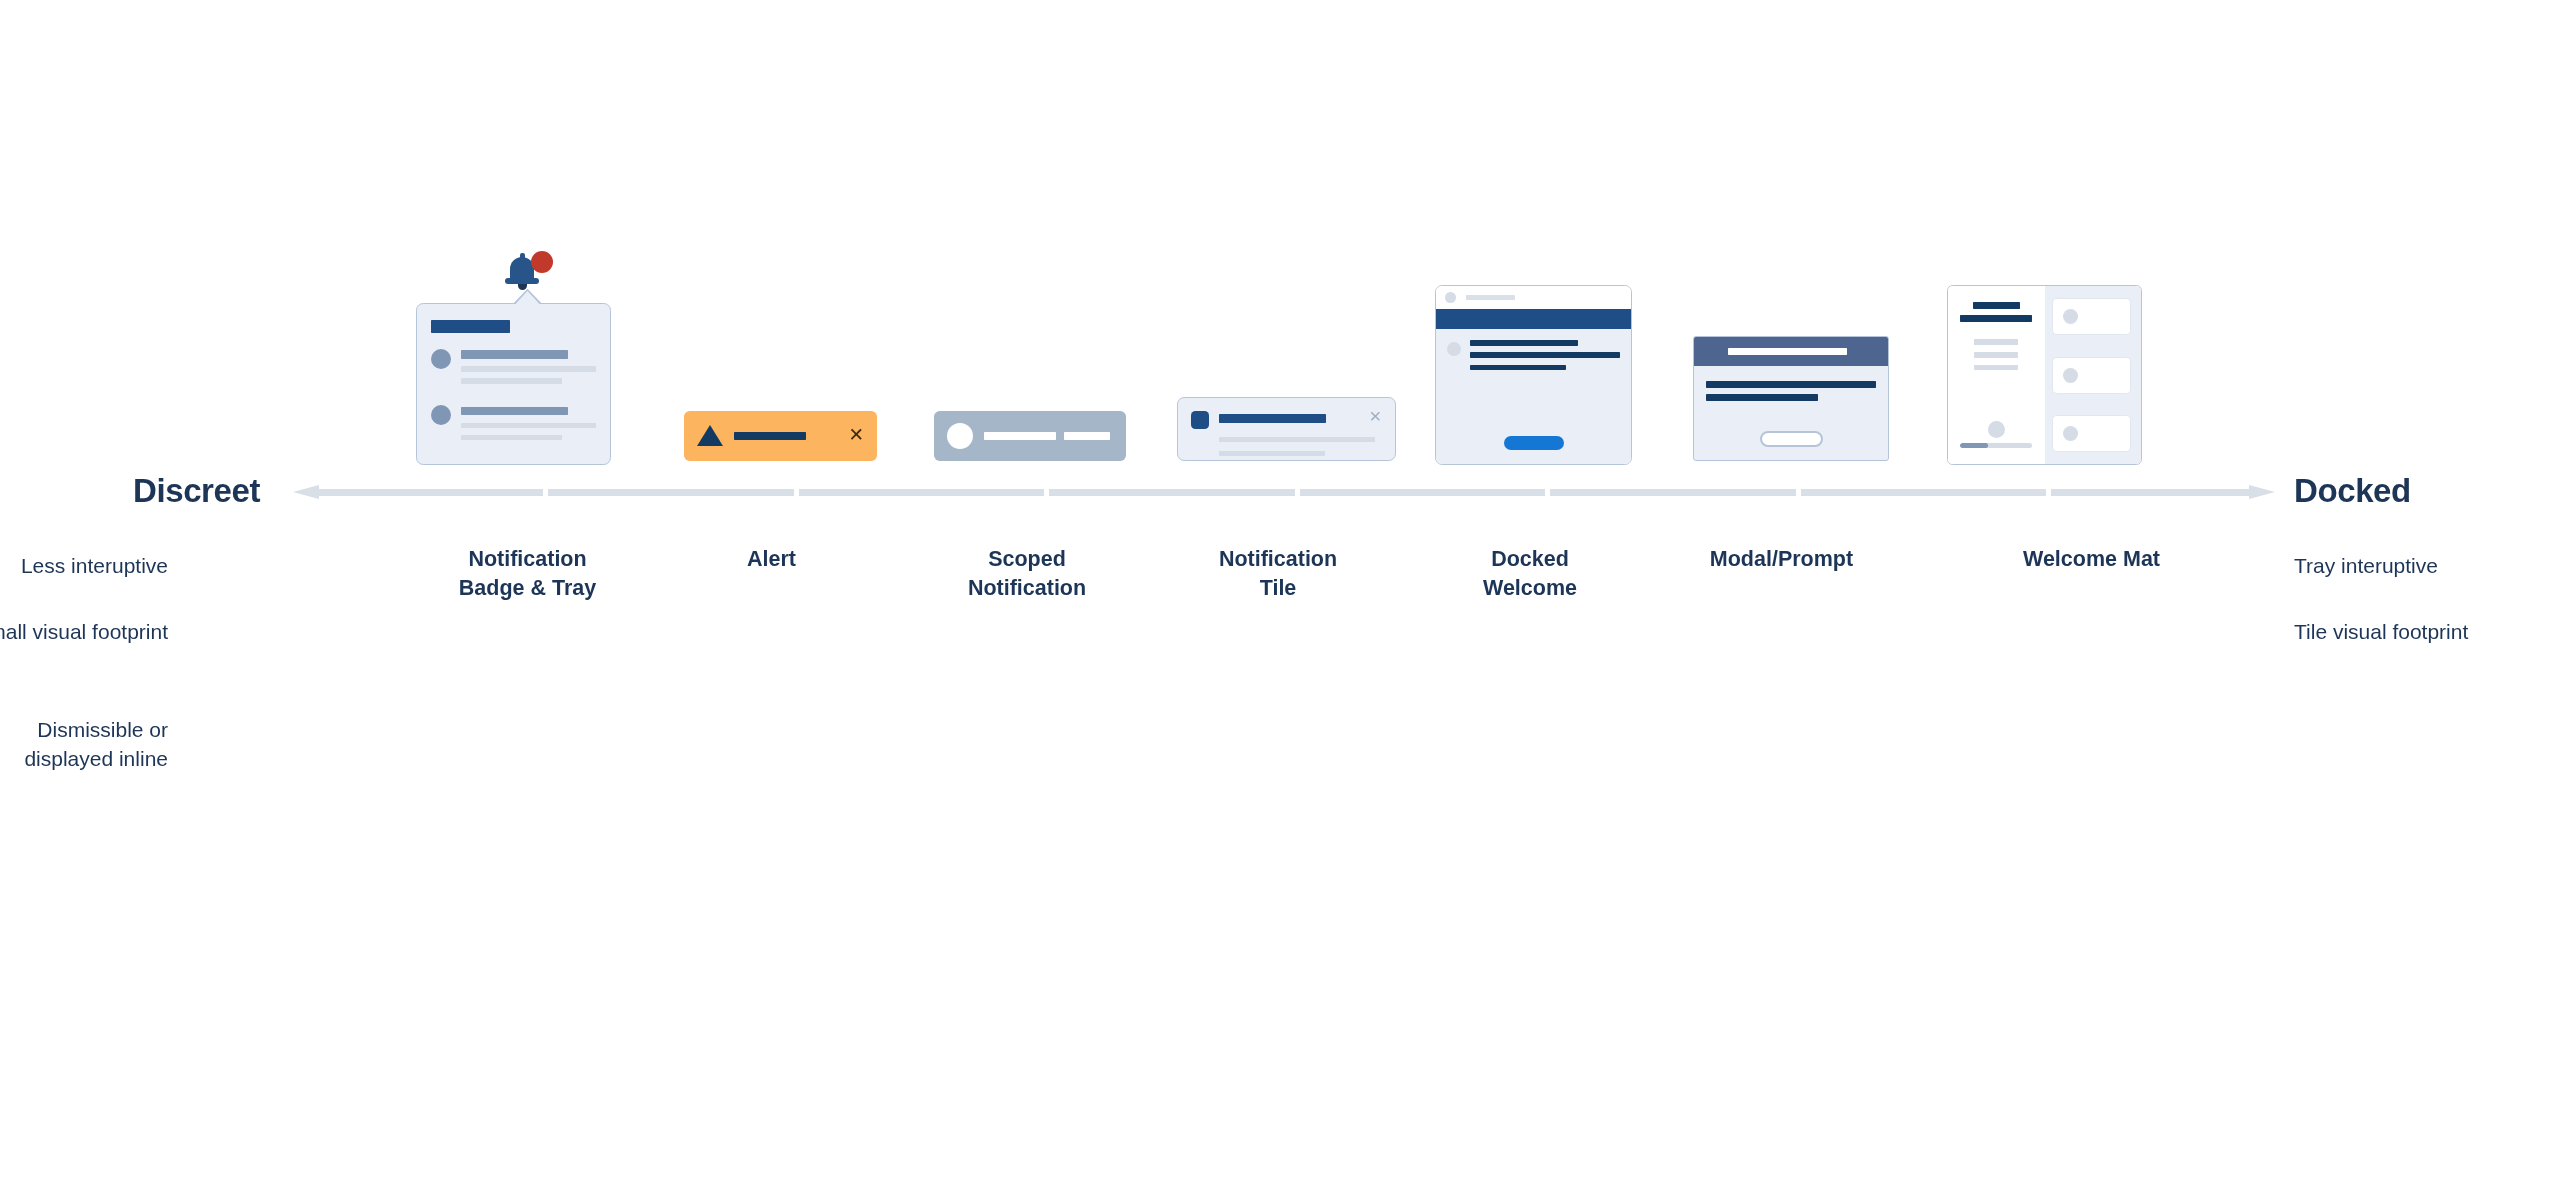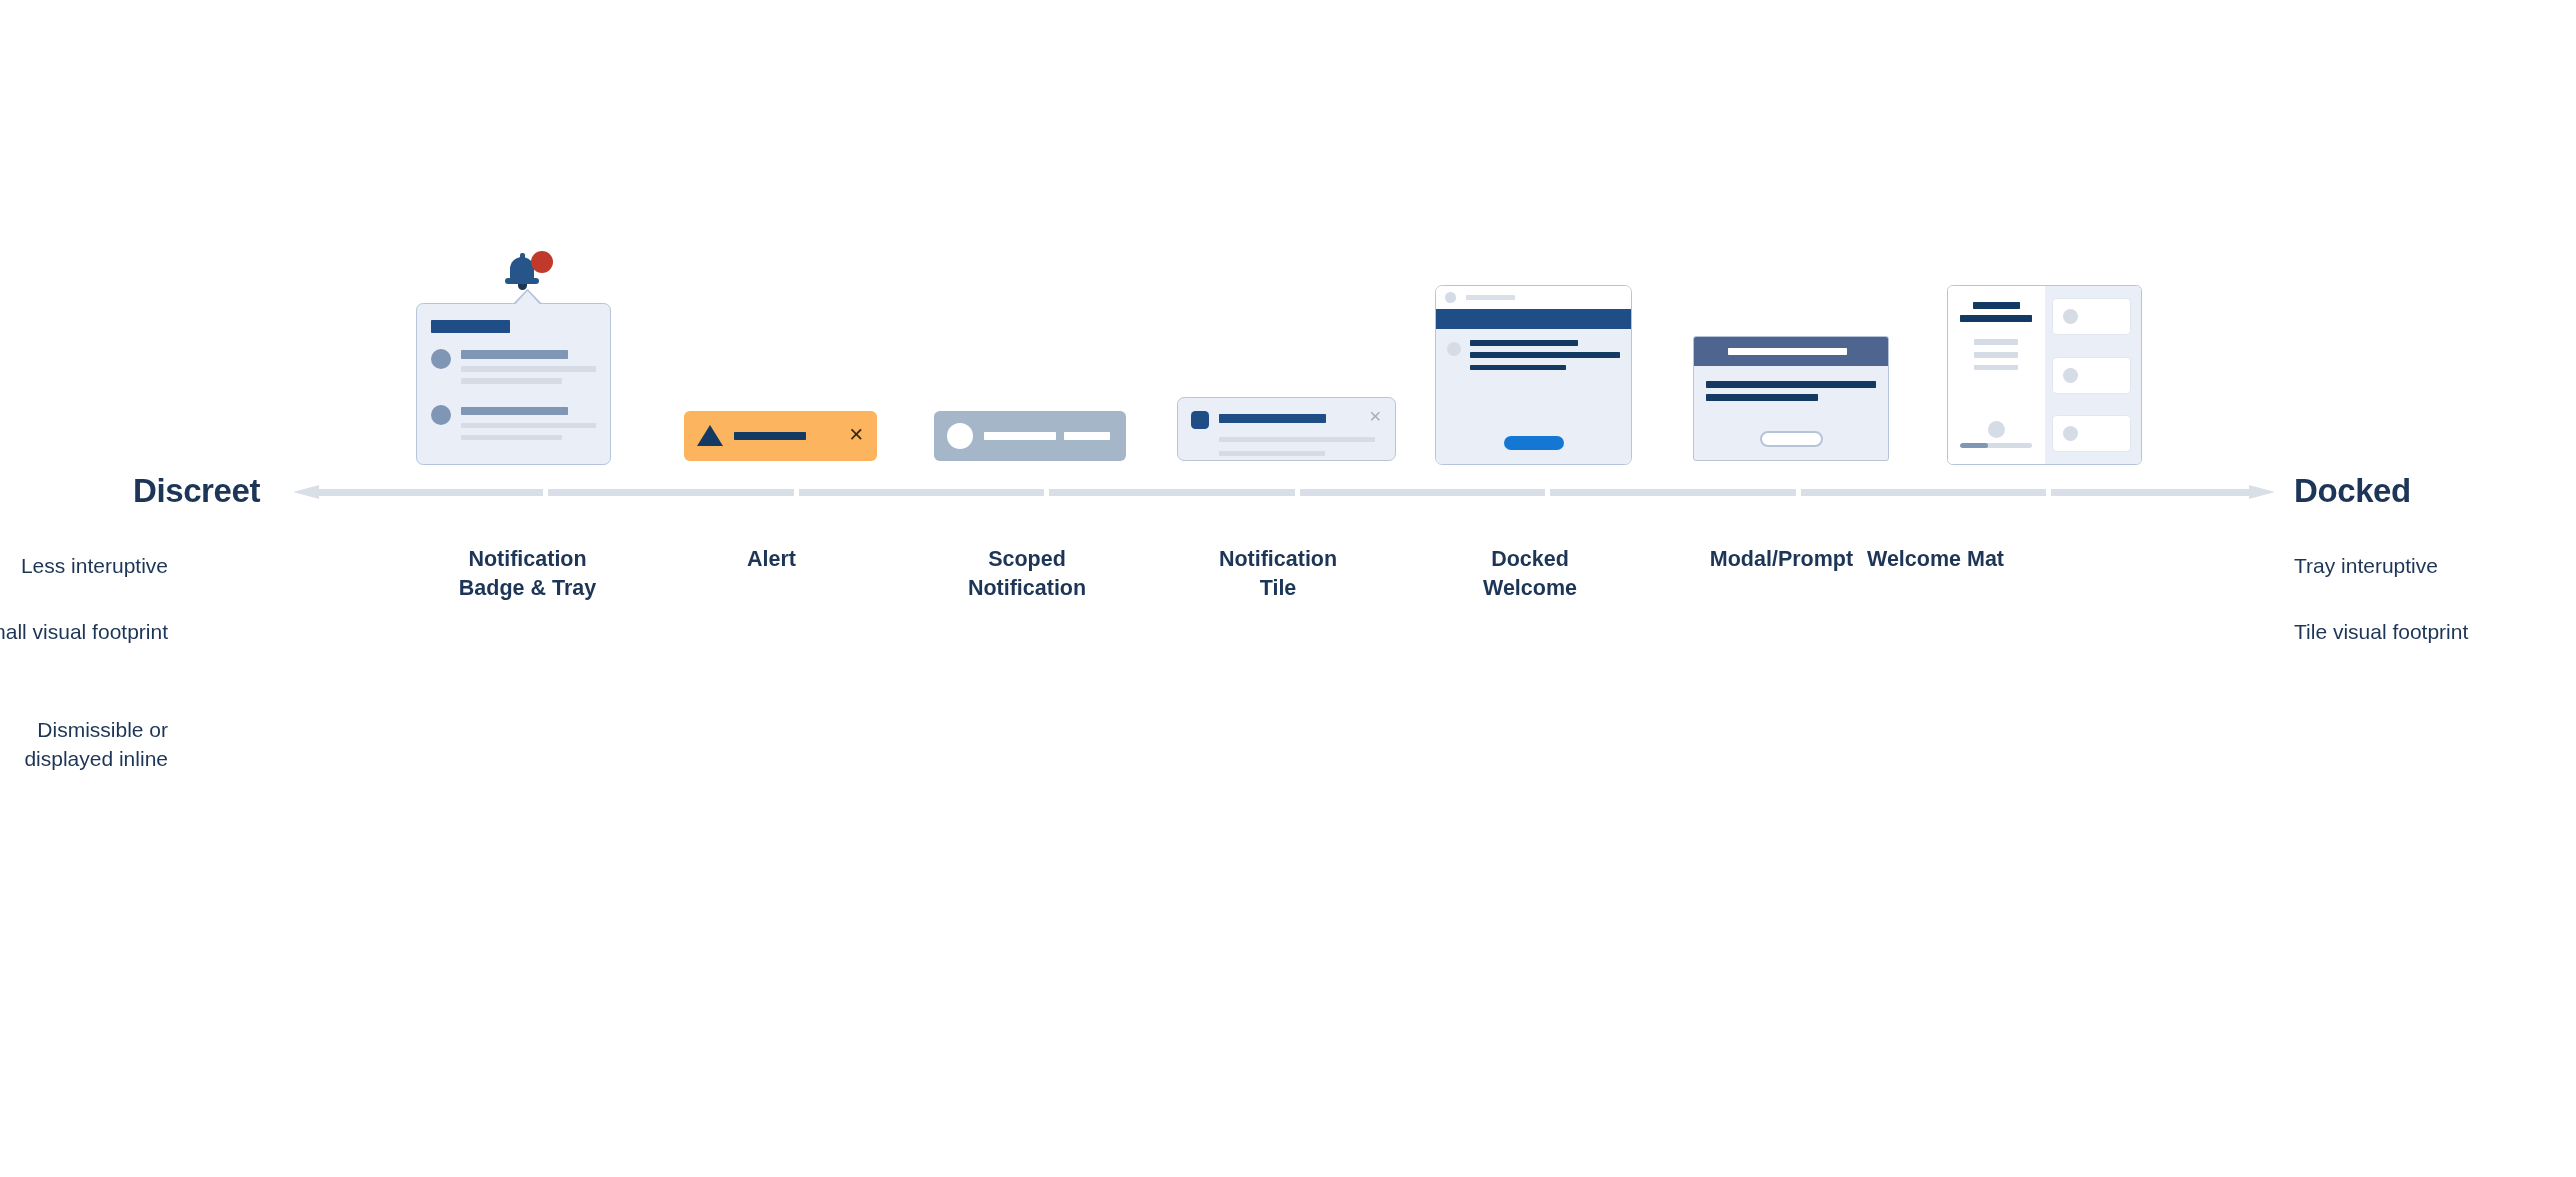--- a/index.html
+++ b/index.html
@@ -518,16 +518,16 @@
   <div class="cat-label" style="left:418px;width:219px;">Notification
 Badge &amp; Tray</div>
   <div class="cat-label" style="left:675px;width:193px;">Alert</div>
   <div class="cat-label" style="left:923px;width:208px;">Scoped
 Notification</div>
   <div class="cat-label" style="left:1174px;width:208px;">Notification
 Tile</div>
   <div class="cat-label" style="left:1428px;width:204px;">Docked
 Welcome</div>
   <div class="cat-label" style="left:1674px;width:215px;">Modal/Prompt</div>
-  <div class="cat-label" style="left:1828px;width:215px;">Welcome Mat</div>
+  <div class="cat-label" style="left:1984px;width:215px;">Welcome Mat</div>
 
 </div>
 
 
 </body></html>

